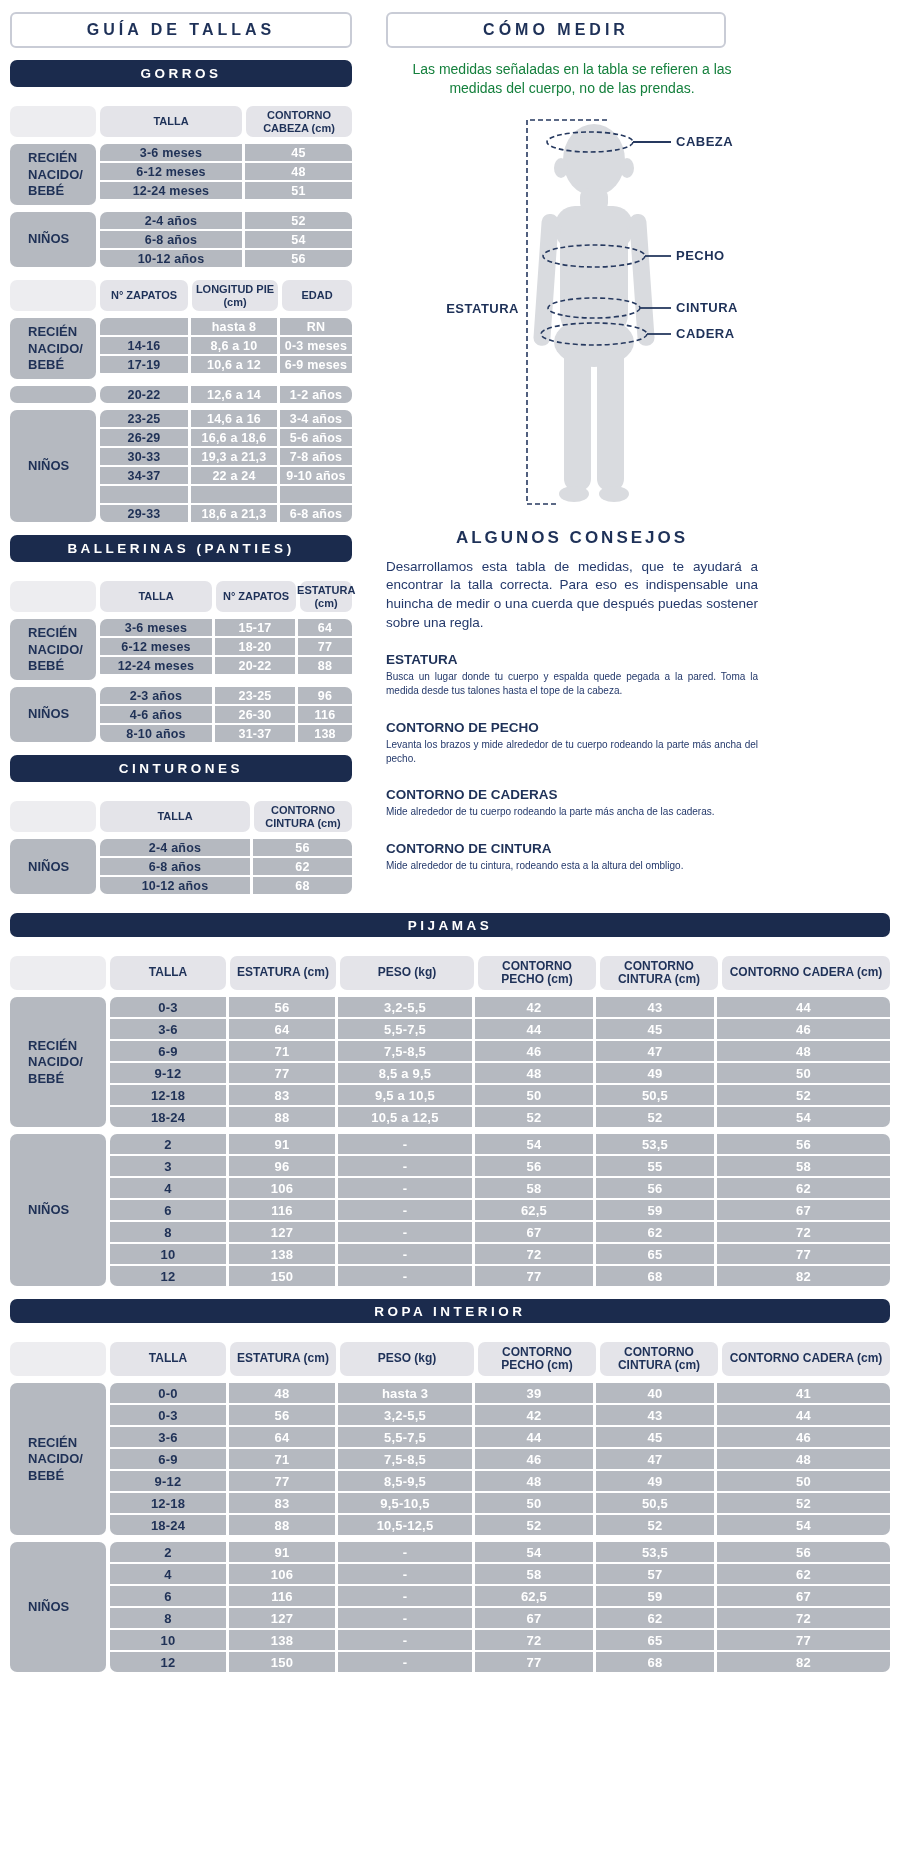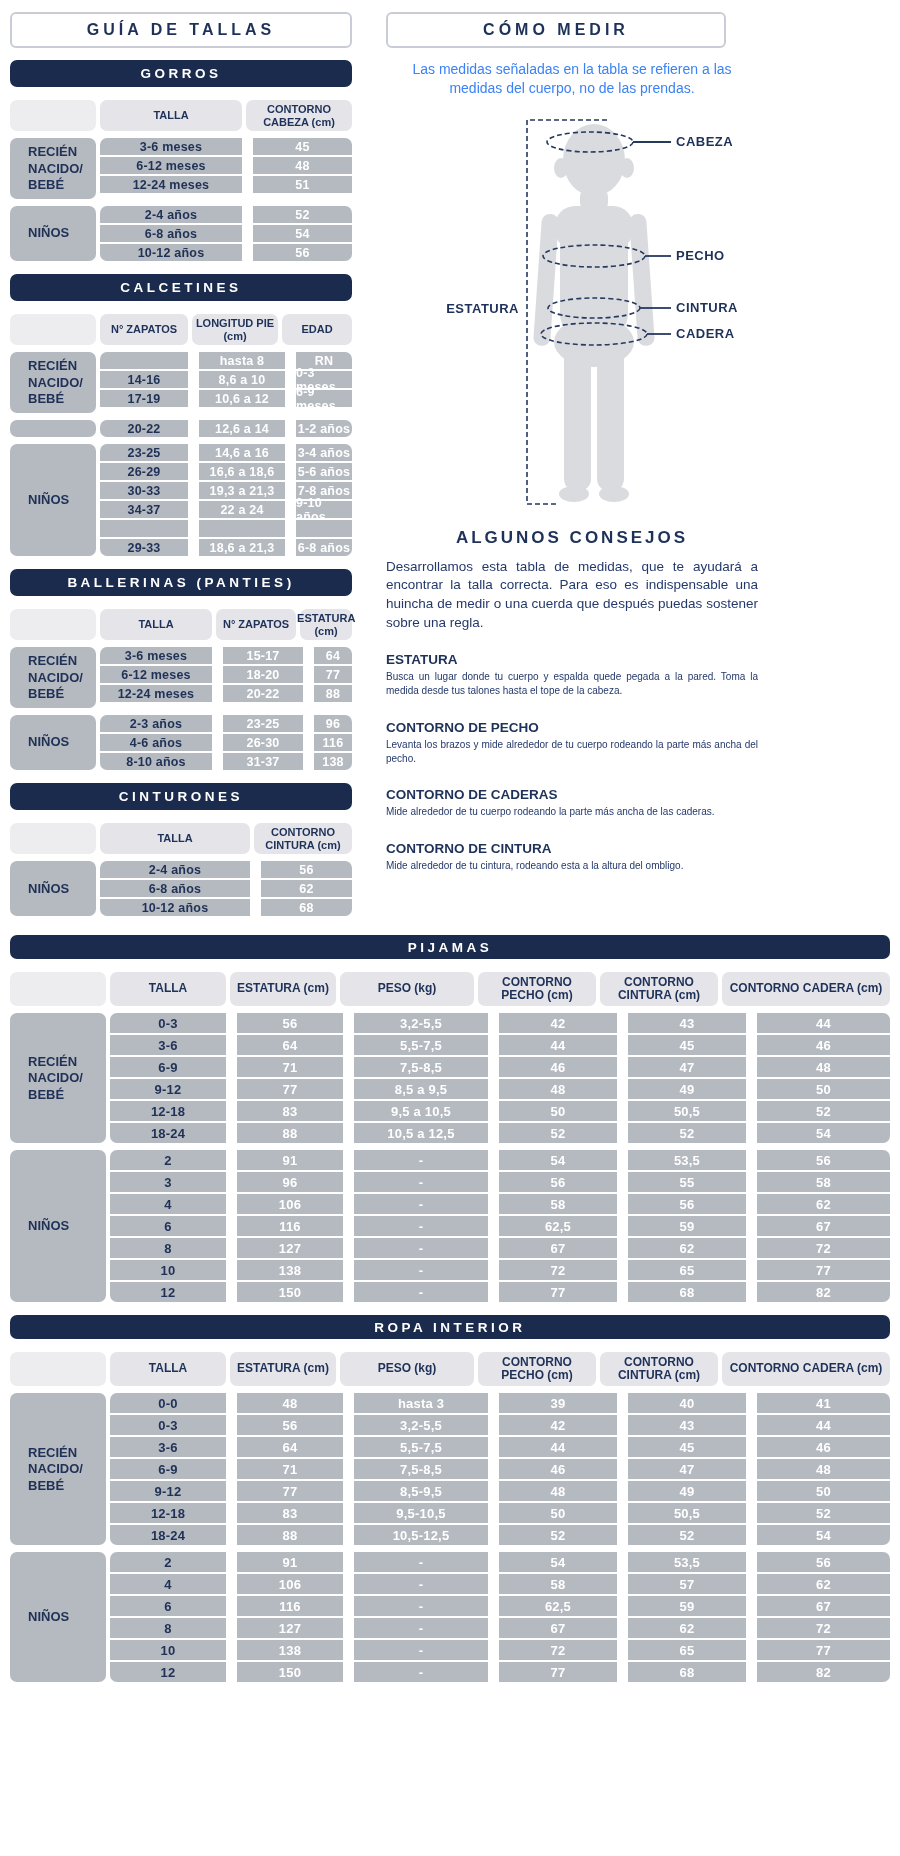--- a/index.html
+++ b/index.html
@@ -9,46 +9,46 @@
   .top{display:flex;align-items:flex-start;}
   .col-left{width:342px;flex:none;}
   .col-right{width:372px;margin-left:34px;flex:none;}
 
   .title-box{height:32px;border:2px solid #c9ccd6;border-radius:6px;display:flex;align-items:center;justify-content:center;
     font-weight:700;font-size:16px;letter-spacing:4px;color:#1e3158;margin-bottom:12px;background:#fff;}
   .col-right .title-box{width:336px;}
 
   .table-section{margin-bottom:13px;}
   .bar{height:27px;background:#1b2b4d;border-radius:7px;color:#fff;font-weight:700;font-size:13.5px;letter-spacing:3.5px;
-    display:flex;align-items:center;justify-content:center;margin-bottom:13px;}
+    display:flex;align-items:center;justify-content:center;margin-bottom:19px;}
 
   .table{display:flex;flex-direction:column;gap:7px;}
   .trow{display:grid;grid-template-columns:var(--label) var(--cols);column-gap:4px;}
   .hcell{background:#e4e4e9;border-radius:7px;display:flex;align-items:center;justify-content:center;text-align:center;
     color:#1e3158;font-weight:700;font-size:11px;line-height:1.15;padding:3px 2px;min-height:30px;box-sizing:border-box;}
   .hcell.corner{background:#ededf0;}
   .tgroup{display:grid;grid-template-columns:var(--label) minmax(0,1fr);column-gap:4px;}
   .glabel{background:#b5b9c0;border-radius:7px;color:#1f3156;font-weight:700;font-size:13px;line-height:1.25;
     padding:6px 4px 6px 18px;display:flex;align-items:center;}
   .gbody{background:#fff;border-radius:7px;overflow:hidden;display:flex;flex-direction:column;gap:2px;}
-  .drow{display:grid;grid-template-columns:var(--cols);column-gap:11px;}
+  .drow{display:grid;grid-template-columns:var(--cols);column-gap:3px;}
   .dcell{background:#b5b9c0;height:17px;display:flex;align-items:center;justify-content:center;font-size:12.5px;letter-spacing:.2px;}
   .dcell.first{color:#1f3156;font-weight:700;}
   .dcell.val{color:#fff;font-weight:700;}
 
   .tbl-gorros{--label:86px;--cols:142px minmax(0,1fr);}
   .tbl-calcetines{--label:86px;--cols:88px 86px minmax(0,1fr);}
   .tbl-ballerinas{--label:86px;--cols:112px 80px minmax(0,1fr);}
   .tbl-cinturones{--label:86px;--cols:150px minmax(0,1fr);}
   .tbl-big{--label:96px;--cols:116px 106px 134px 118px 118px minmax(0,1fr);margin-top:6px;}
   .tbl-big .dcell{height:20px;font-size:13px;}
   .tbl-big .hcell{font-size:12px;min-height:34px;}
   .tbl-big .bar{height:24px;}
 
-  .intro{width:344px;margin:0 auto 10px;text-align:center;font-size:14px;line-height:1.35;color:#3b82f6;font-weight:400;}
+  .intro{width:344px;margin:0 auto 10px;text-align:center;font-size:14px;line-height:1.35;color:#15803d;font-weight:400;}
   .diagram{margin:0 0 4px 0;text-align:center;}
   .consejos-title{margin:6px 0 10px;text-align:center;font-size:17px;letter-spacing:3px;color:#1e3158;font-weight:700;}
   .consejos{margin:0 0 20px;font-size:13.5px;line-height:1.38;text-align:justify;color:#24396b;}
   .msec{margin-bottom:22px;}
   .msec h4{margin:0 0 3px;font-size:13.5px;color:#1e3158;}
   .msec p{margin:0;font-size:10px;line-height:1.38;text-align:justify;color:#24396b;}
 
   svg text{font-family:"Liberation Sans",sans-serif;}
   .svg-label{font-size:13px;font-weight:700;fill:#1e3158;letter-spacing:.5px;}
 </style>
@@ -104,23 +104,20 @@
                 <div class="drow">
                   <div class="dcell first">10-12 años</div>
                   <div class="dcell val">56</div>
                 </div>
               </div>
             </div>
           </div>
       </section>
 
       <section class="table-section tbl-calcetines">
-        <div class="bar">
-          <span>CALCETINES</span>
-        </div>
         <div class="table">
             <div class="trow">
               <div class="hcell corner"></div>
               <div class="hcell">N° ZAPATOS</div>
               <div class="hcell">LONGITUD PIE (cm)</div>
               <div class="hcell">EDAD</div>
             </div>
             <div class="tgroup">
               <div class="glabel">RECIÉN NACIDO/ BEBÉ</div>
               <div class="gbody">

